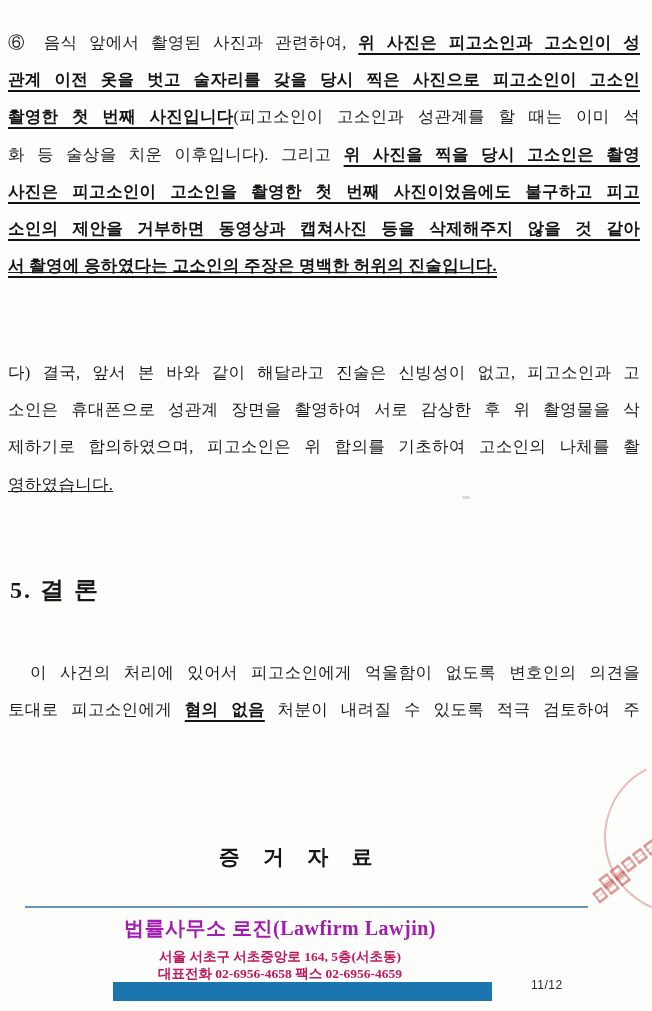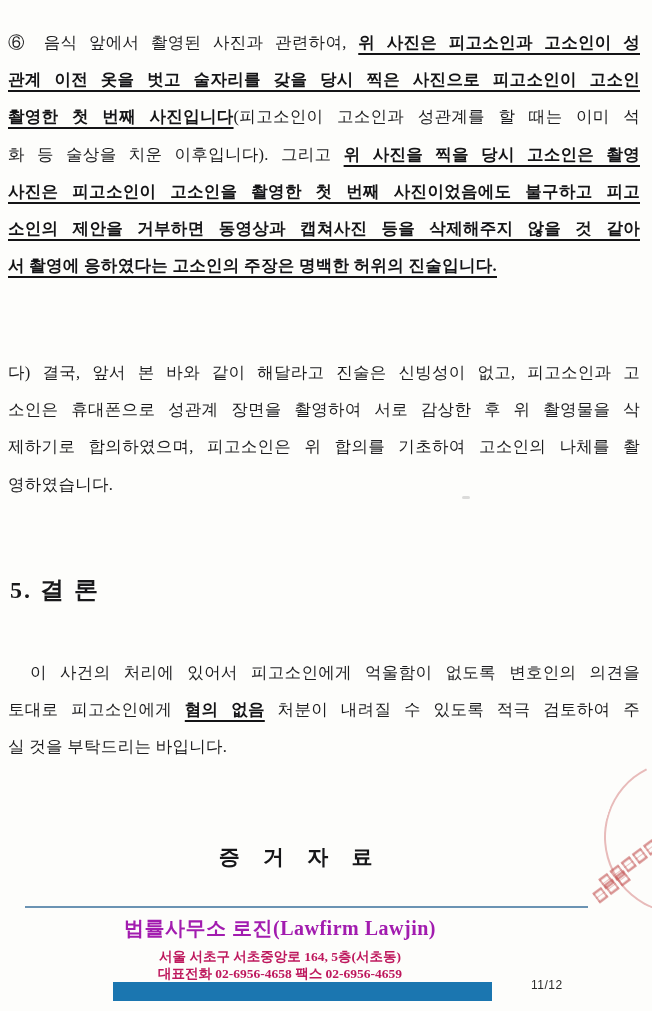--- a/index.html
+++ b/index.html
@@ -9,21 +9,21 @@
     font-family:"Liberation Serif","DejaVu Serif",serif;
     color:#1c1c1e;
   }
   .page{position:absolute;inset:0;padding-left:41px;}
   .para{position:absolute;left:8px;width:632px;font-size:16.5px;}
   .line{
     height:37.2px;line-height:37.2px;overflow:hidden;
     text-align:justify;text-align-last:justify;
     letter-spacing:.3px;
   }
-  .line.no-fill{text-align:left;text-align-last:left;}
+  .line.no-fill{text-align:left;text-align-last:left;text-decoration:underline;}
   .plain{font-weight:400;}
   .emph{
     font-weight:700;color:#141416;
     text-decoration:underline;
     text-decoration-thickness:1.5px;
     text-underline-offset:5px;
   }
   .sec-heading{
     position:absolute;left:10px;top:574px;
     font-size:24px;font-weight:700;letter-spacing:2px;color:#19191b;
@@ -97,21 +97,20 @@
       <div class="line"><span class="plain">소인은 휴대폰으로 성관계 장면을 촬영하여 서로 감상한 후 위 촬영물을 삭</span></div>
       <div class="line"><span class="plain">제하기로 합의하였으며, 피고소인은 위 합의를 기초하여 고소인의 나체를 촬</span></div>
       <div class="line no-fill"><span class="plain">영하였습니다.</span></div>
     </div>
 
   <div class="sec-heading">5. 결 론</div>
 
   <div class="para" style="top:654px;">
       <div class="line" style="padding-left: 22px;"><span class="plain">이 사건의 처리에 있어서 피고소인에게 억울함이 없도록 변호인의 의견을</span></div>
       <div class="line"><span class="plain">토대로 피고소인에게 </span><span class="emph">혐의 없음</span><span class="plain"> 처분이 내려질 수 있도록 적극 검토하여 주</span></div>
-      <div class="line no-fill"><span class="plain">실 것을 부탁드리는 바입니다.</span></div>
     </div>
 
   <div class="evidence-heading">증 거 자 료</div>
 
   <div class="scan-dot"></div>
 
   <div class="stamp">
     <div class="stamp-arc"></div>
     <div class="stamp-glyphs">
       <span class="g"></span>

